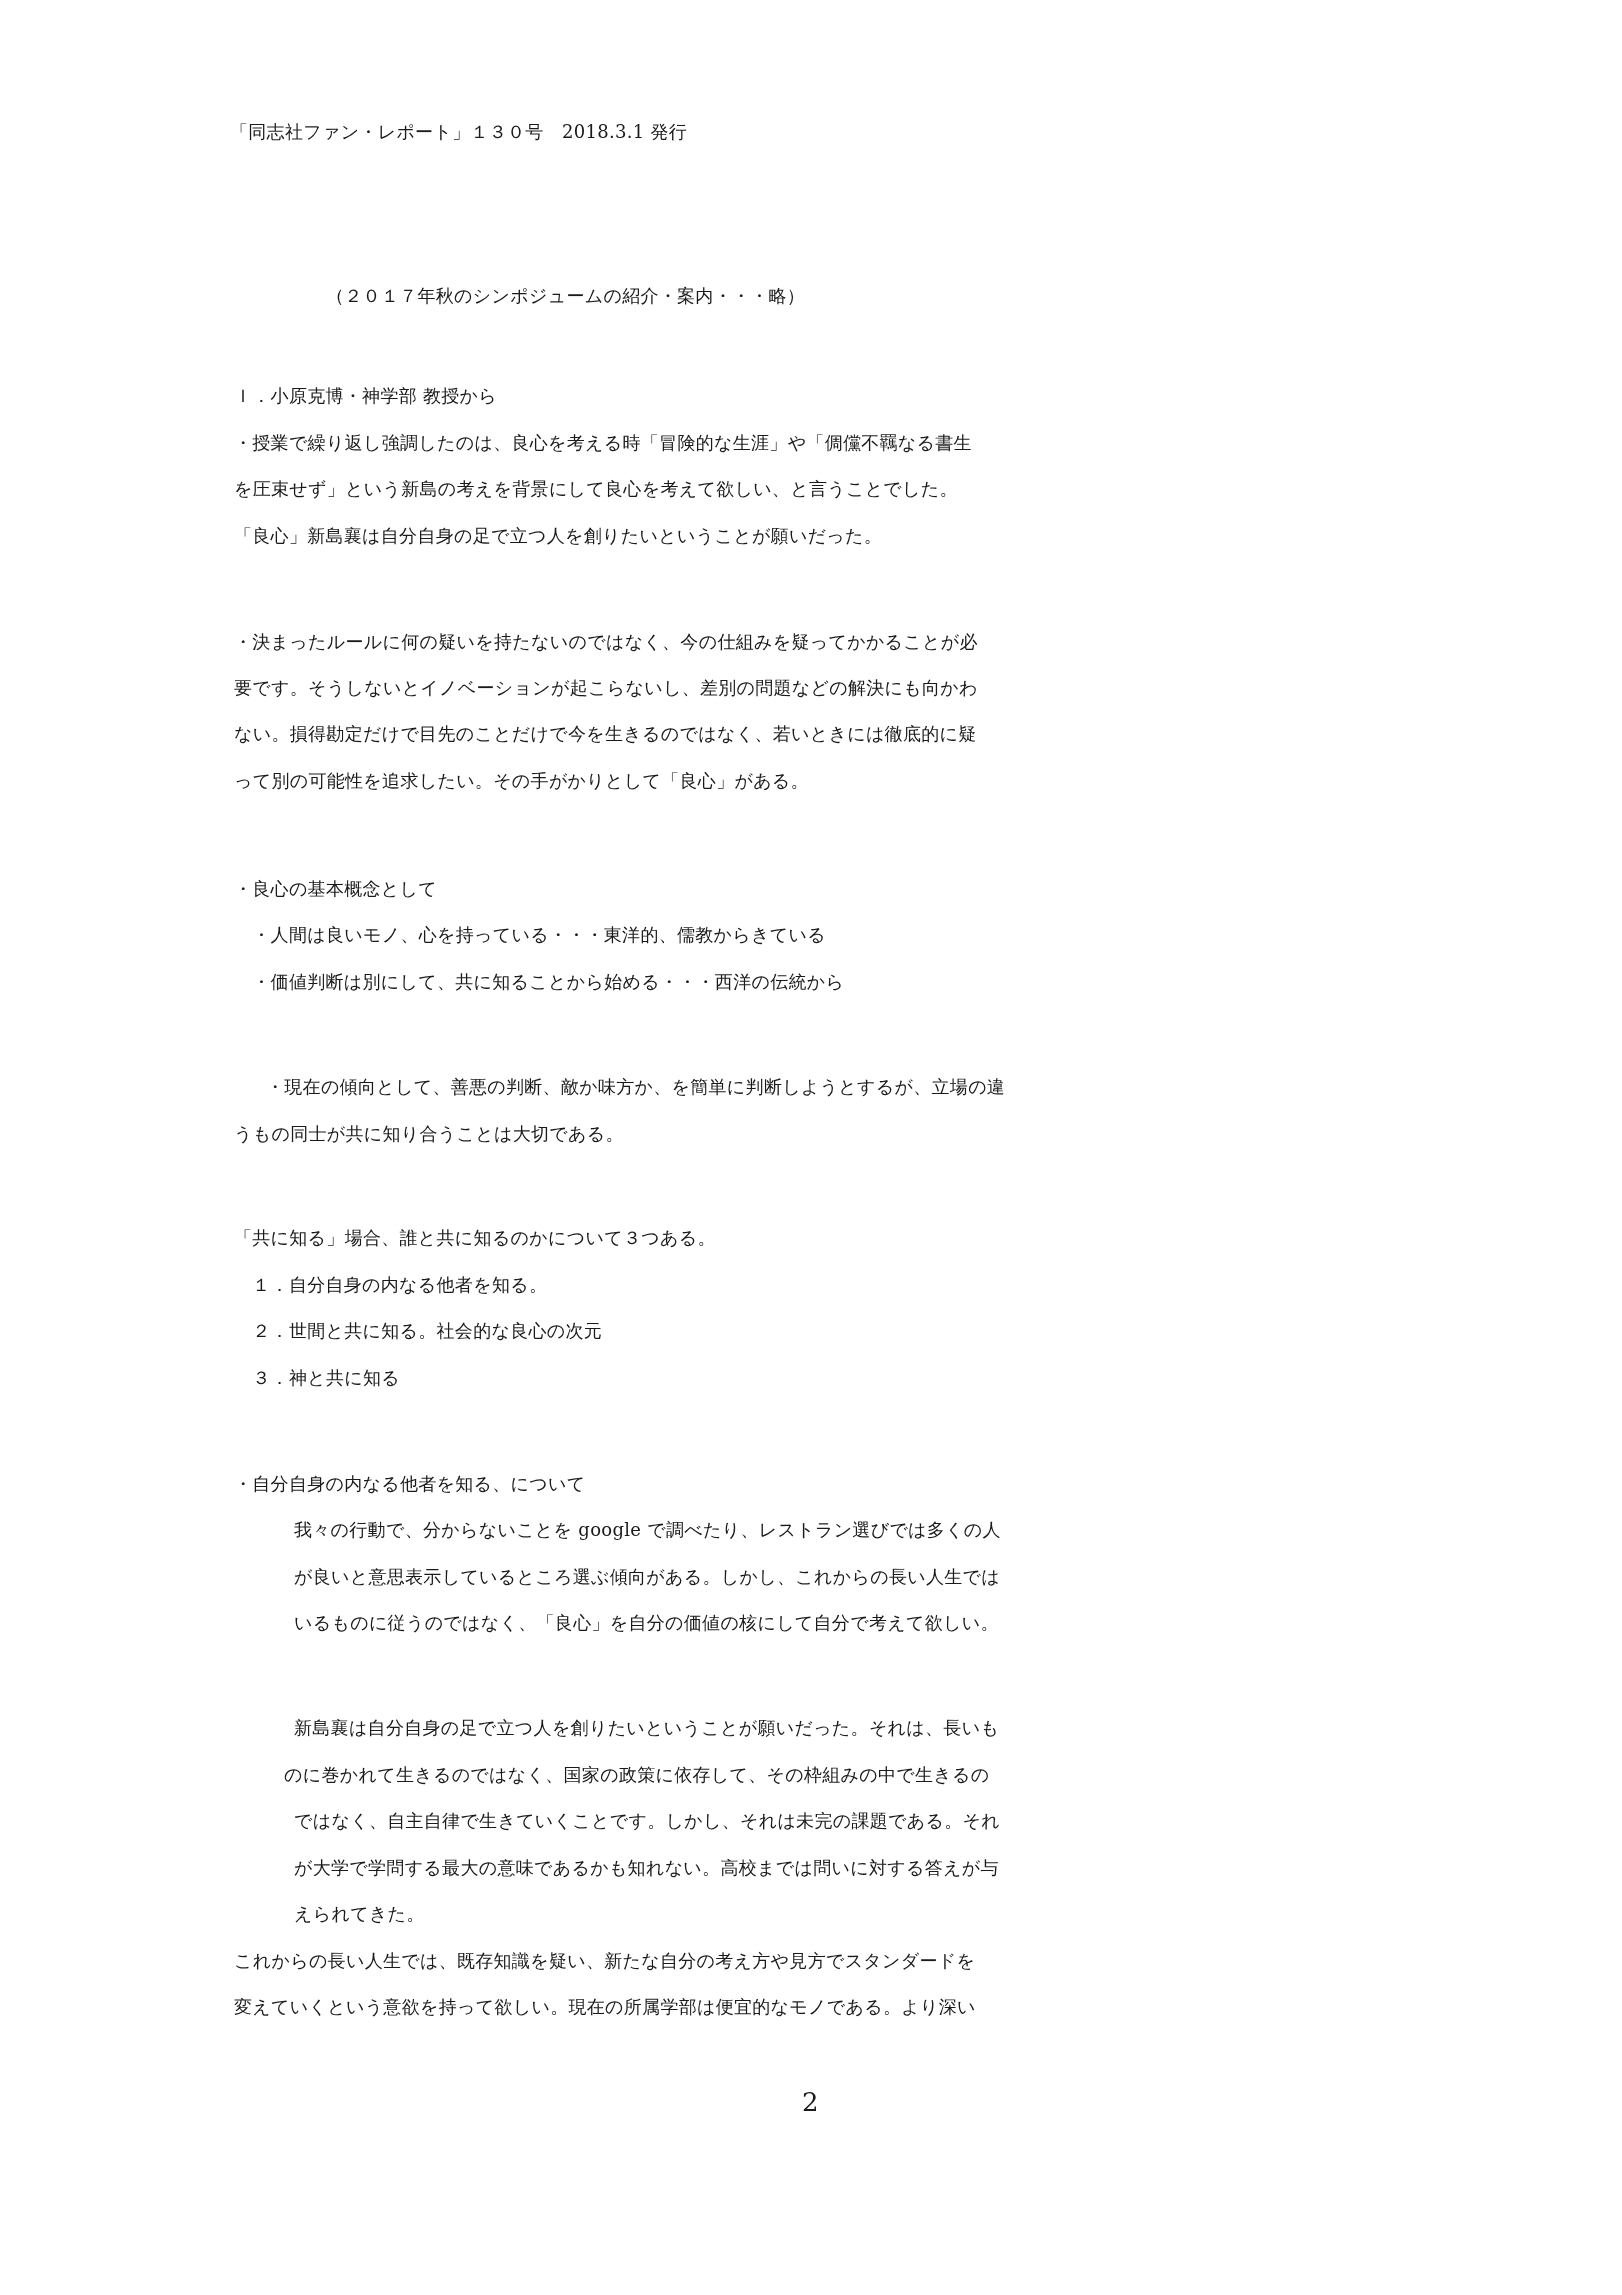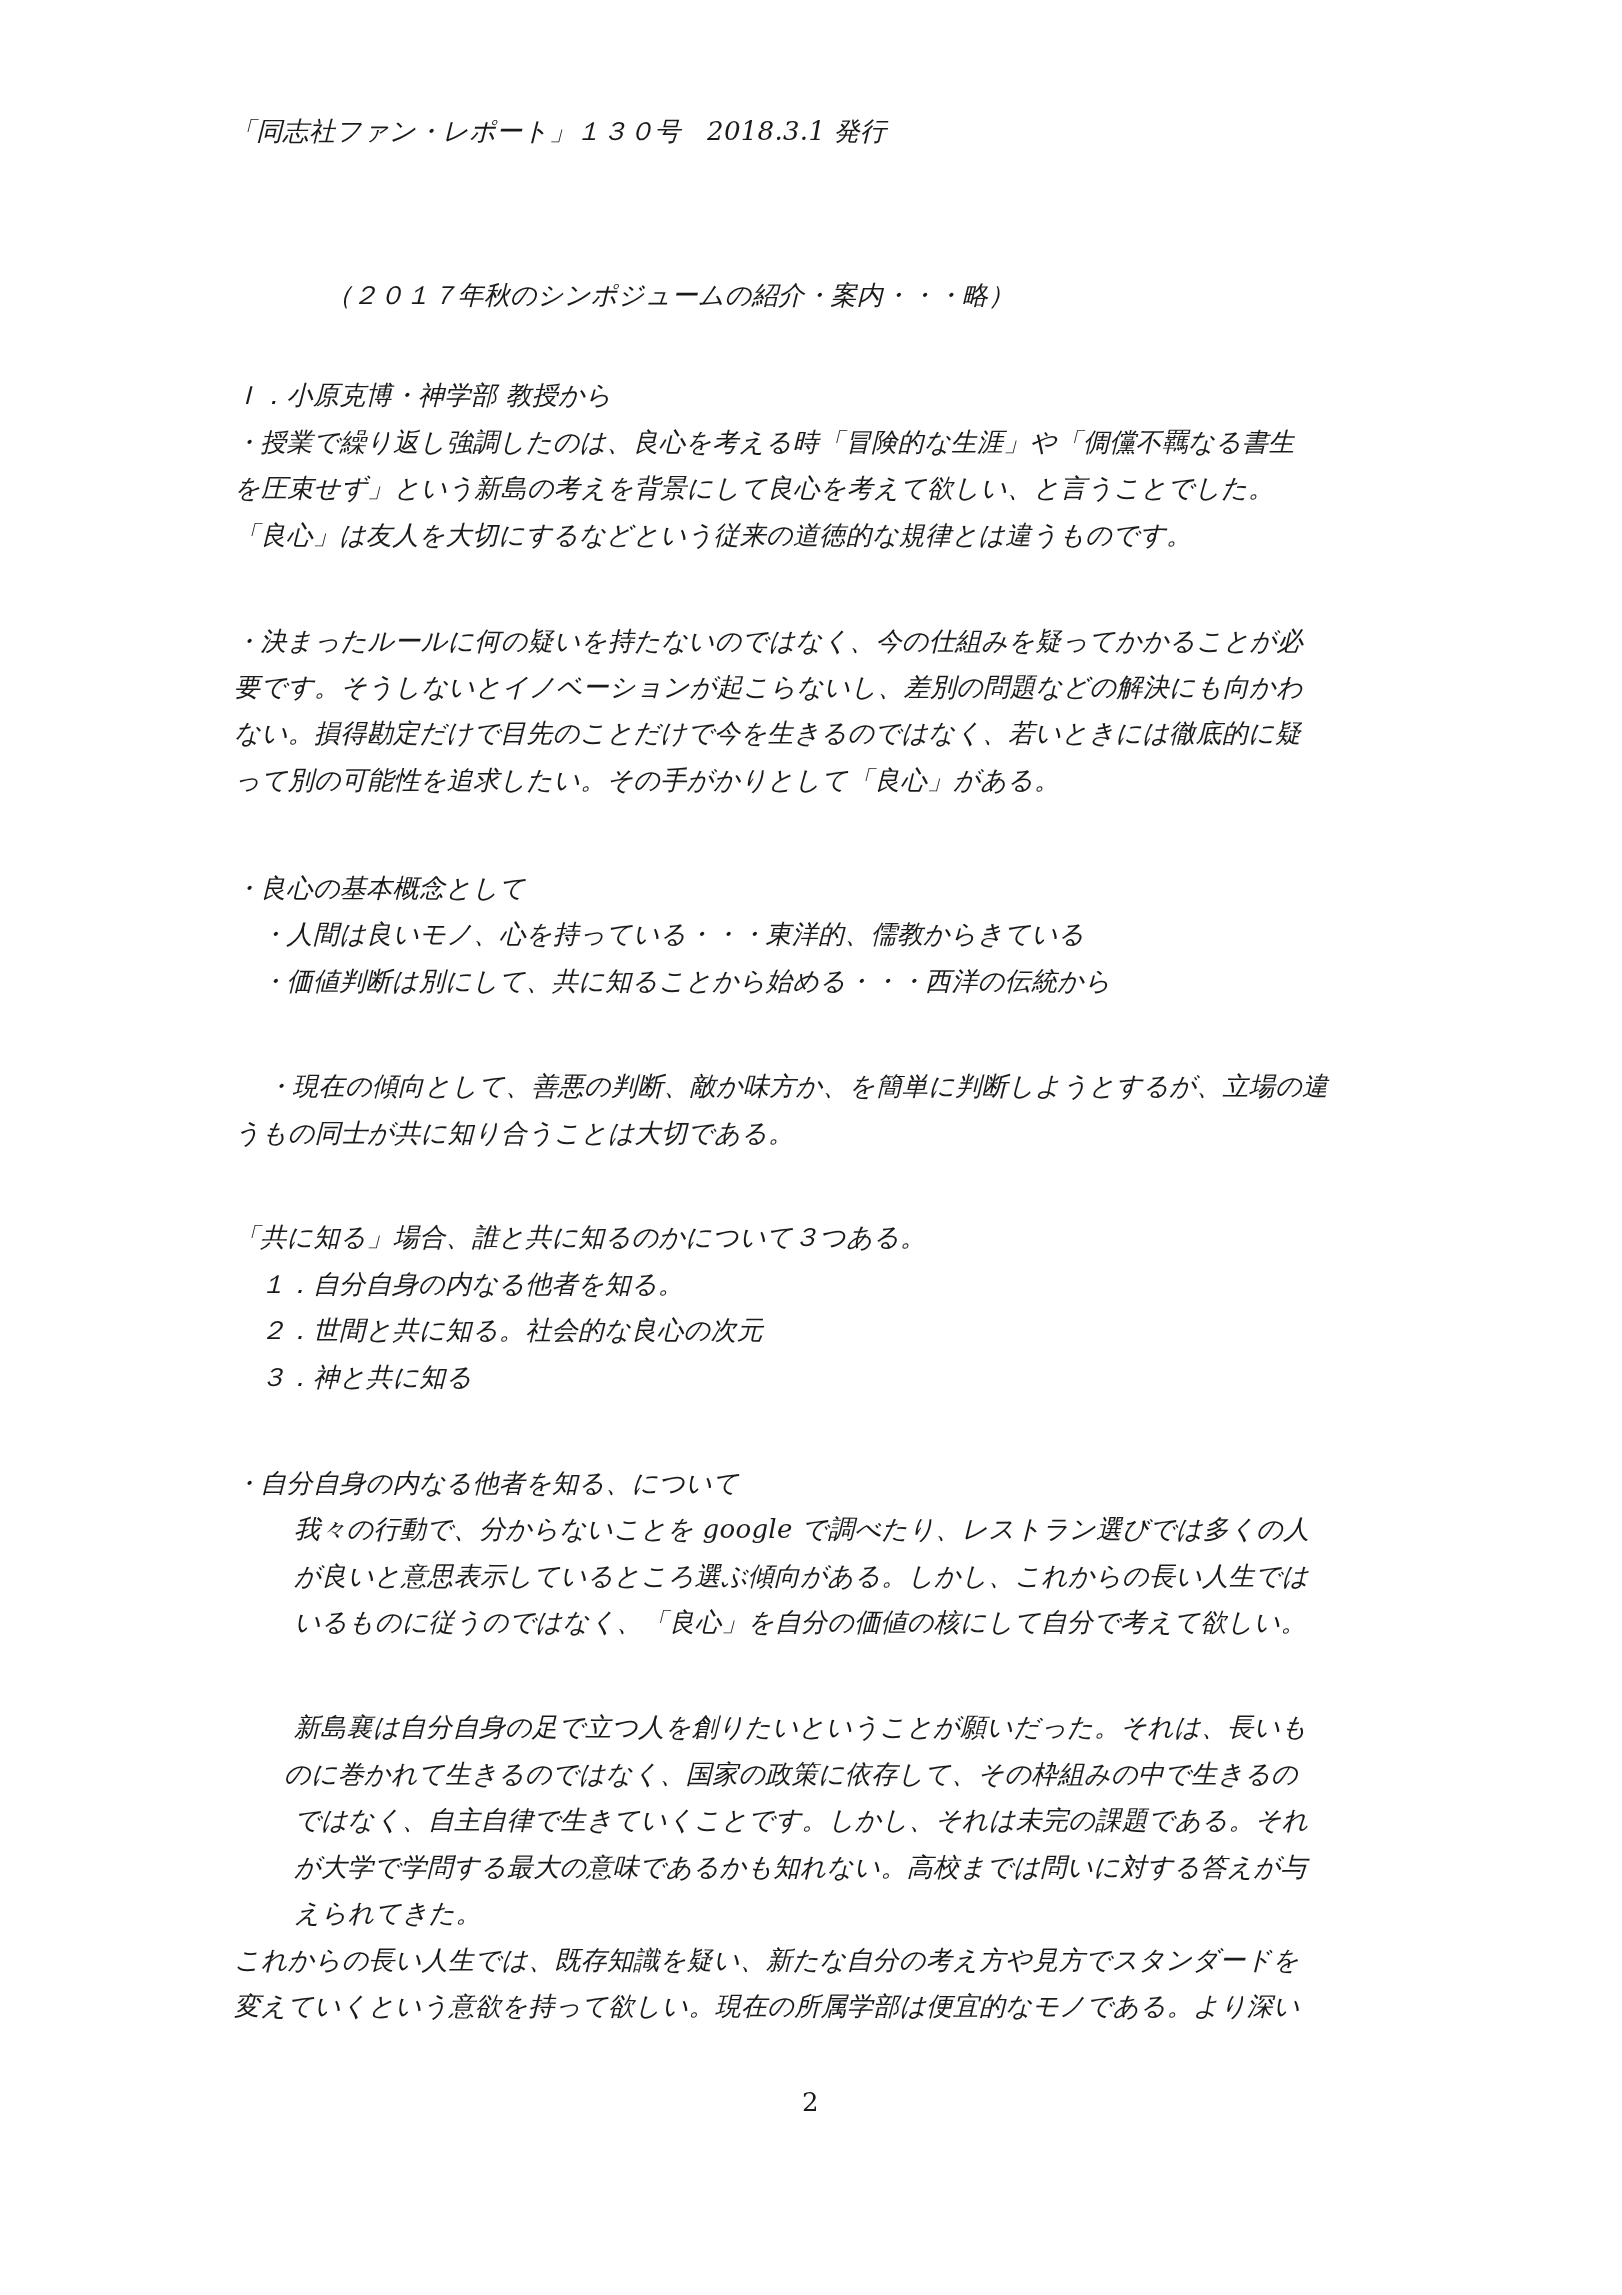--- a/index.html
+++ b/index.html
@@ -10,46 +10,45 @@
     body {
       width: 1622px;
       height: 2295px;
       position: relative;
       overflow: hidden;
       color: #1a1a1a;
       font-family: "DejaVu Serif", "Liberation Serif", serif;
     }
     .line {
       position: absolute;
-      font-size: 26px;
+      font-size: 18px;
       line-height: 31px;
       white-space: nowrap;
       letter-spacing: 0.3px;
-      font-style: italic;
     }
     .page-number {
       position: absolute;
       font-size: 26px;
       line-height: 31px;
     }
   </style>
 </head>
 <body>
 
 <div>
 
   <div class="line" style="left:230px; top:116px;">「同志社ファン・レポート」１３０号　2018.3.1 発行</div>
 
   <div class="line" style="left:326px; top:280px;">（２０１７年秋のシンポジュームの紹介・案内・・・略）</div>
 
   <div class="line" style="left:234px; top:380px;">Ｉ．小原克博・神学部 教授から</div>
 
   <div class="line" style="left:234px; top:427px;">・授業で繰り返し強調したのは、良心を考える時「冒険的な生涯」や「倜儻不羈なる書生</div>
   <div class="line" style="left:234px; top:473px;">を圧束せず」という新島の考えを背景にして良心を考えて欲しい、と言うことでした。</div>
-  <div class="line" style="left:234px; top:520px;">「良心」は友人を大切にするなどという従来の道徳的な規律とは違うものです。</div>
+  <div class="line" style="left:234px; top:520px;">「良心」新島襄は自分自身の足で立つ人を創りたいということが願いだった。</div>
 
   <div class="line" style="left:234px; top:626px;">・決まったルールに何の疑いを持たないのではなく、今の仕組みを疑ってかかることが必</div>
   <div class="line" style="left:234px; top:672px;">要です。そうしないとイノベーションが起こらないし、差別の問題などの解決にも向かわ</div>
   <div class="line" style="left:234px; top:718px;">ない。損得勘定だけで目先のことだけで今を生きるのではなく、若いときには徹底的に疑</div>
   <div class="line" style="left:234px; top:765px;">って別の可能性を追求したい。その手がかりとして「良心」がある。</div>
 
   <div class="line" style="left:234px; top:873px;">・良心の基本概念として</div>
   <div class="line" style="left:234px; top:919px;">　・人間は良いモノ、心を持っている・・・東洋的、儒教からきている</div>
   <div class="line" style="left:234px; top:966px;">　・価値判断は別にして、共に知ることから始める・・・西洋の伝統から</div>
 

